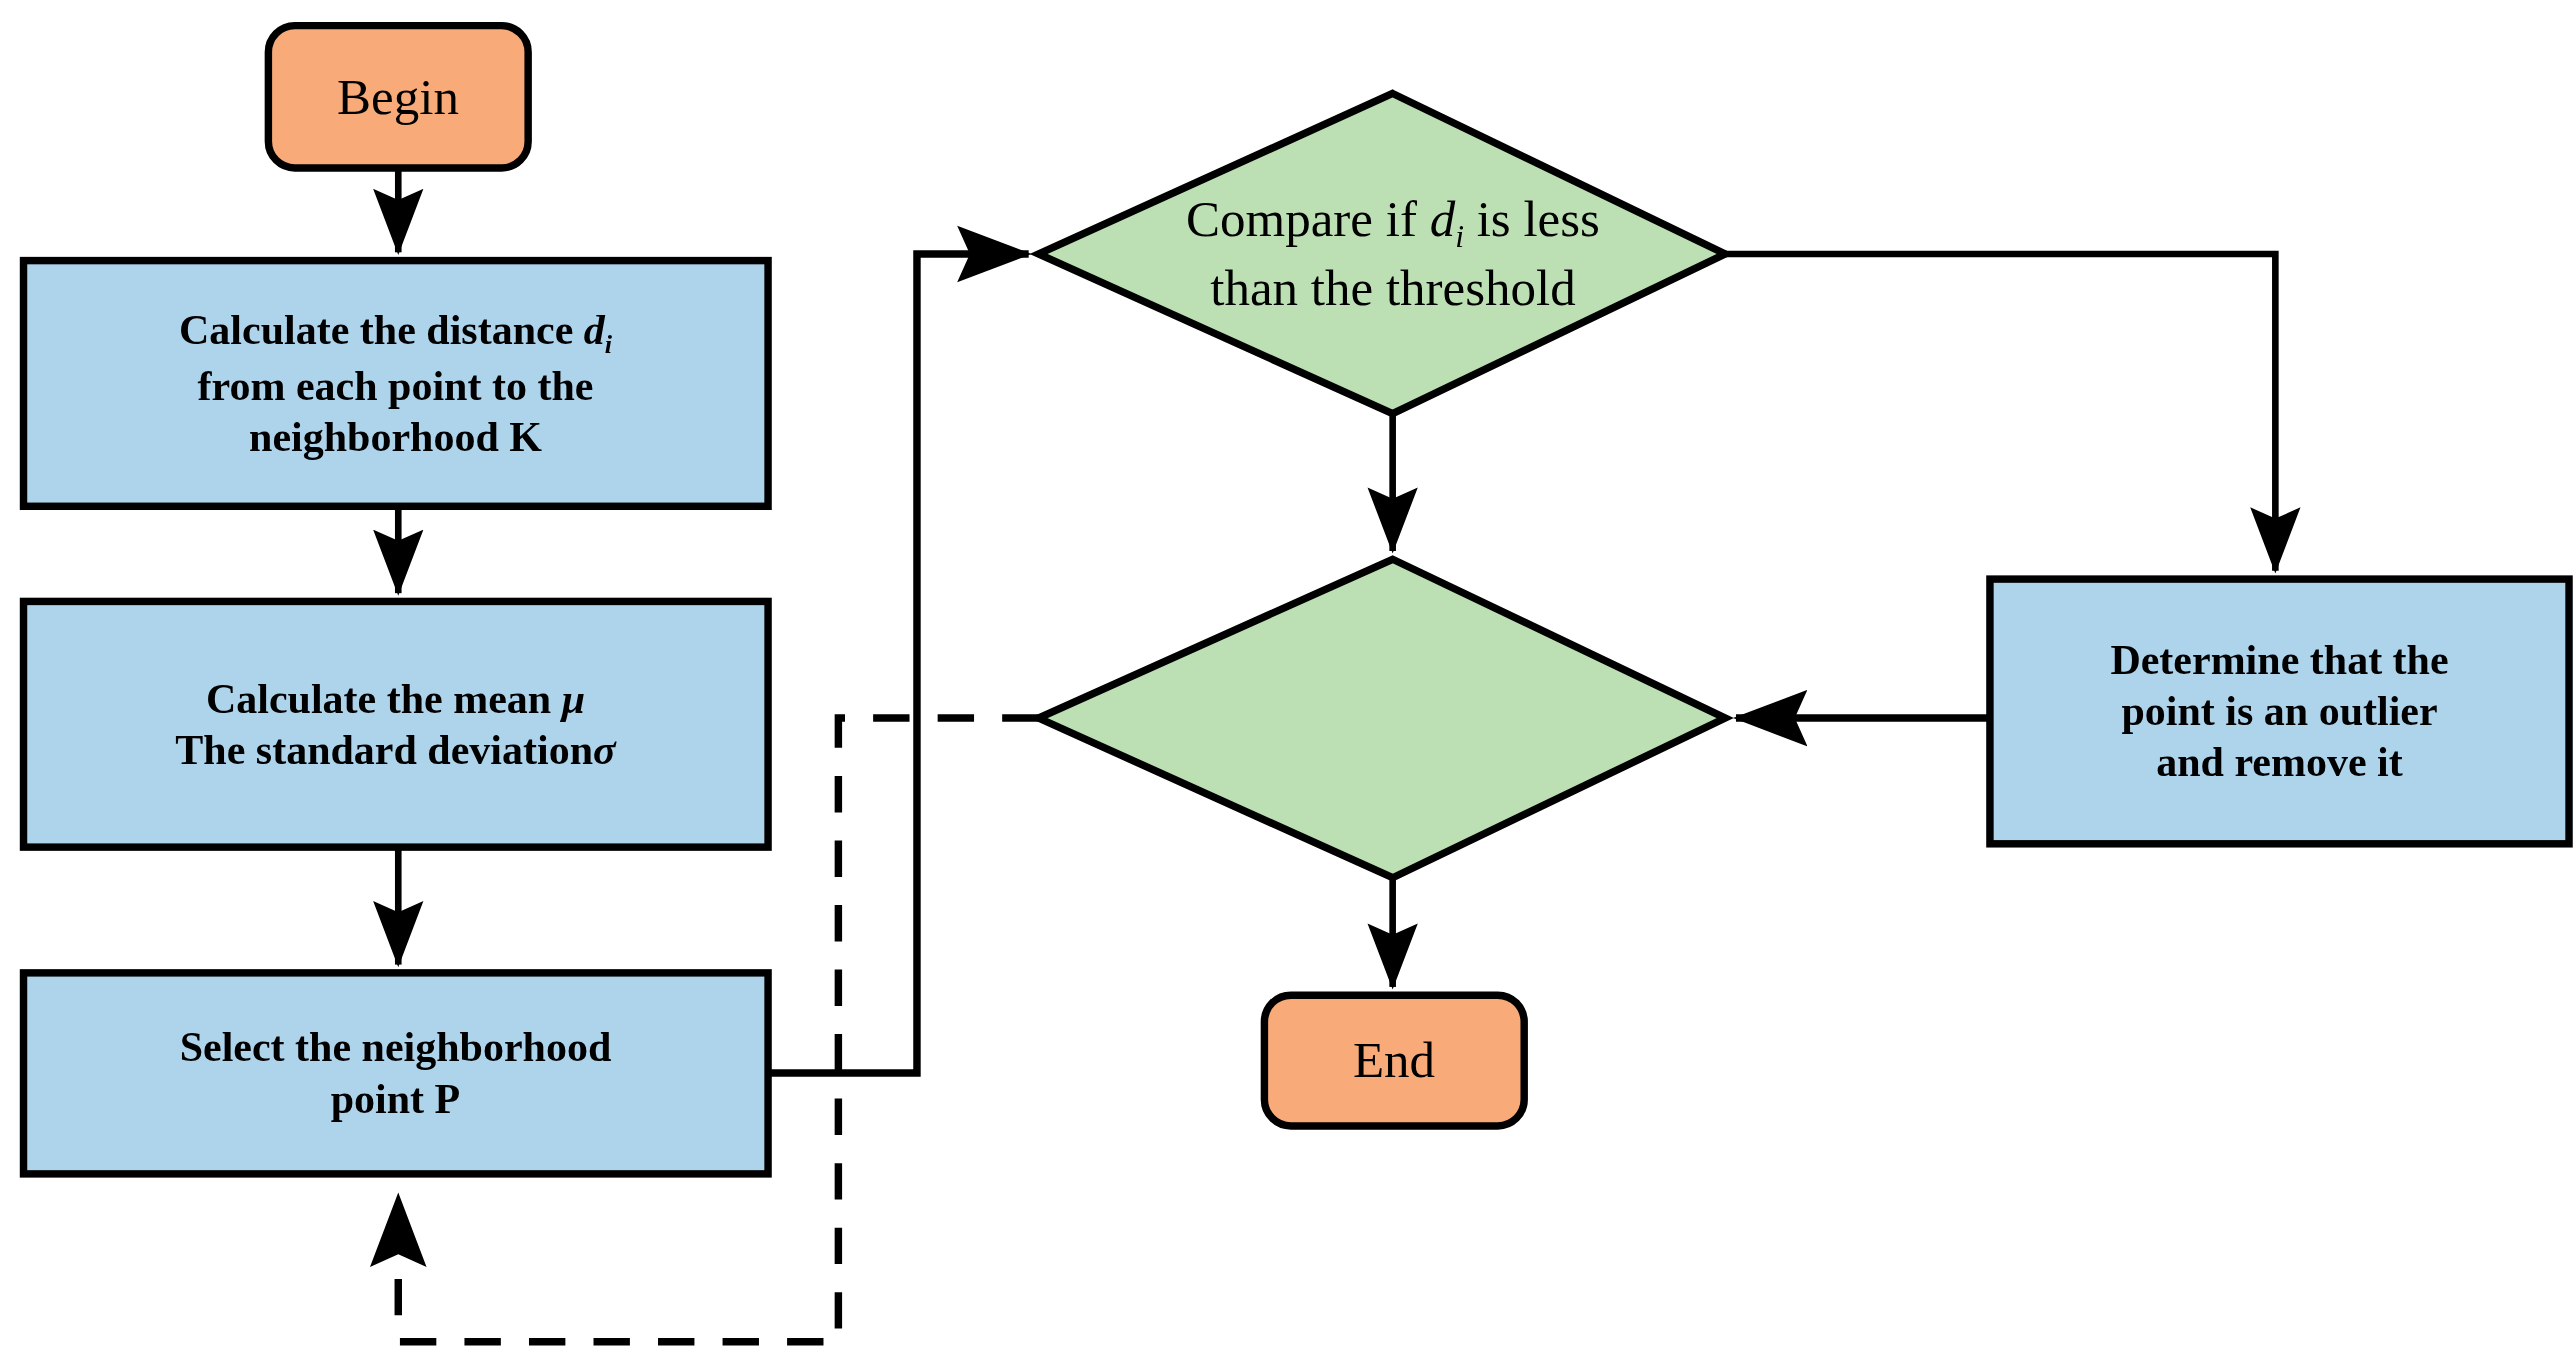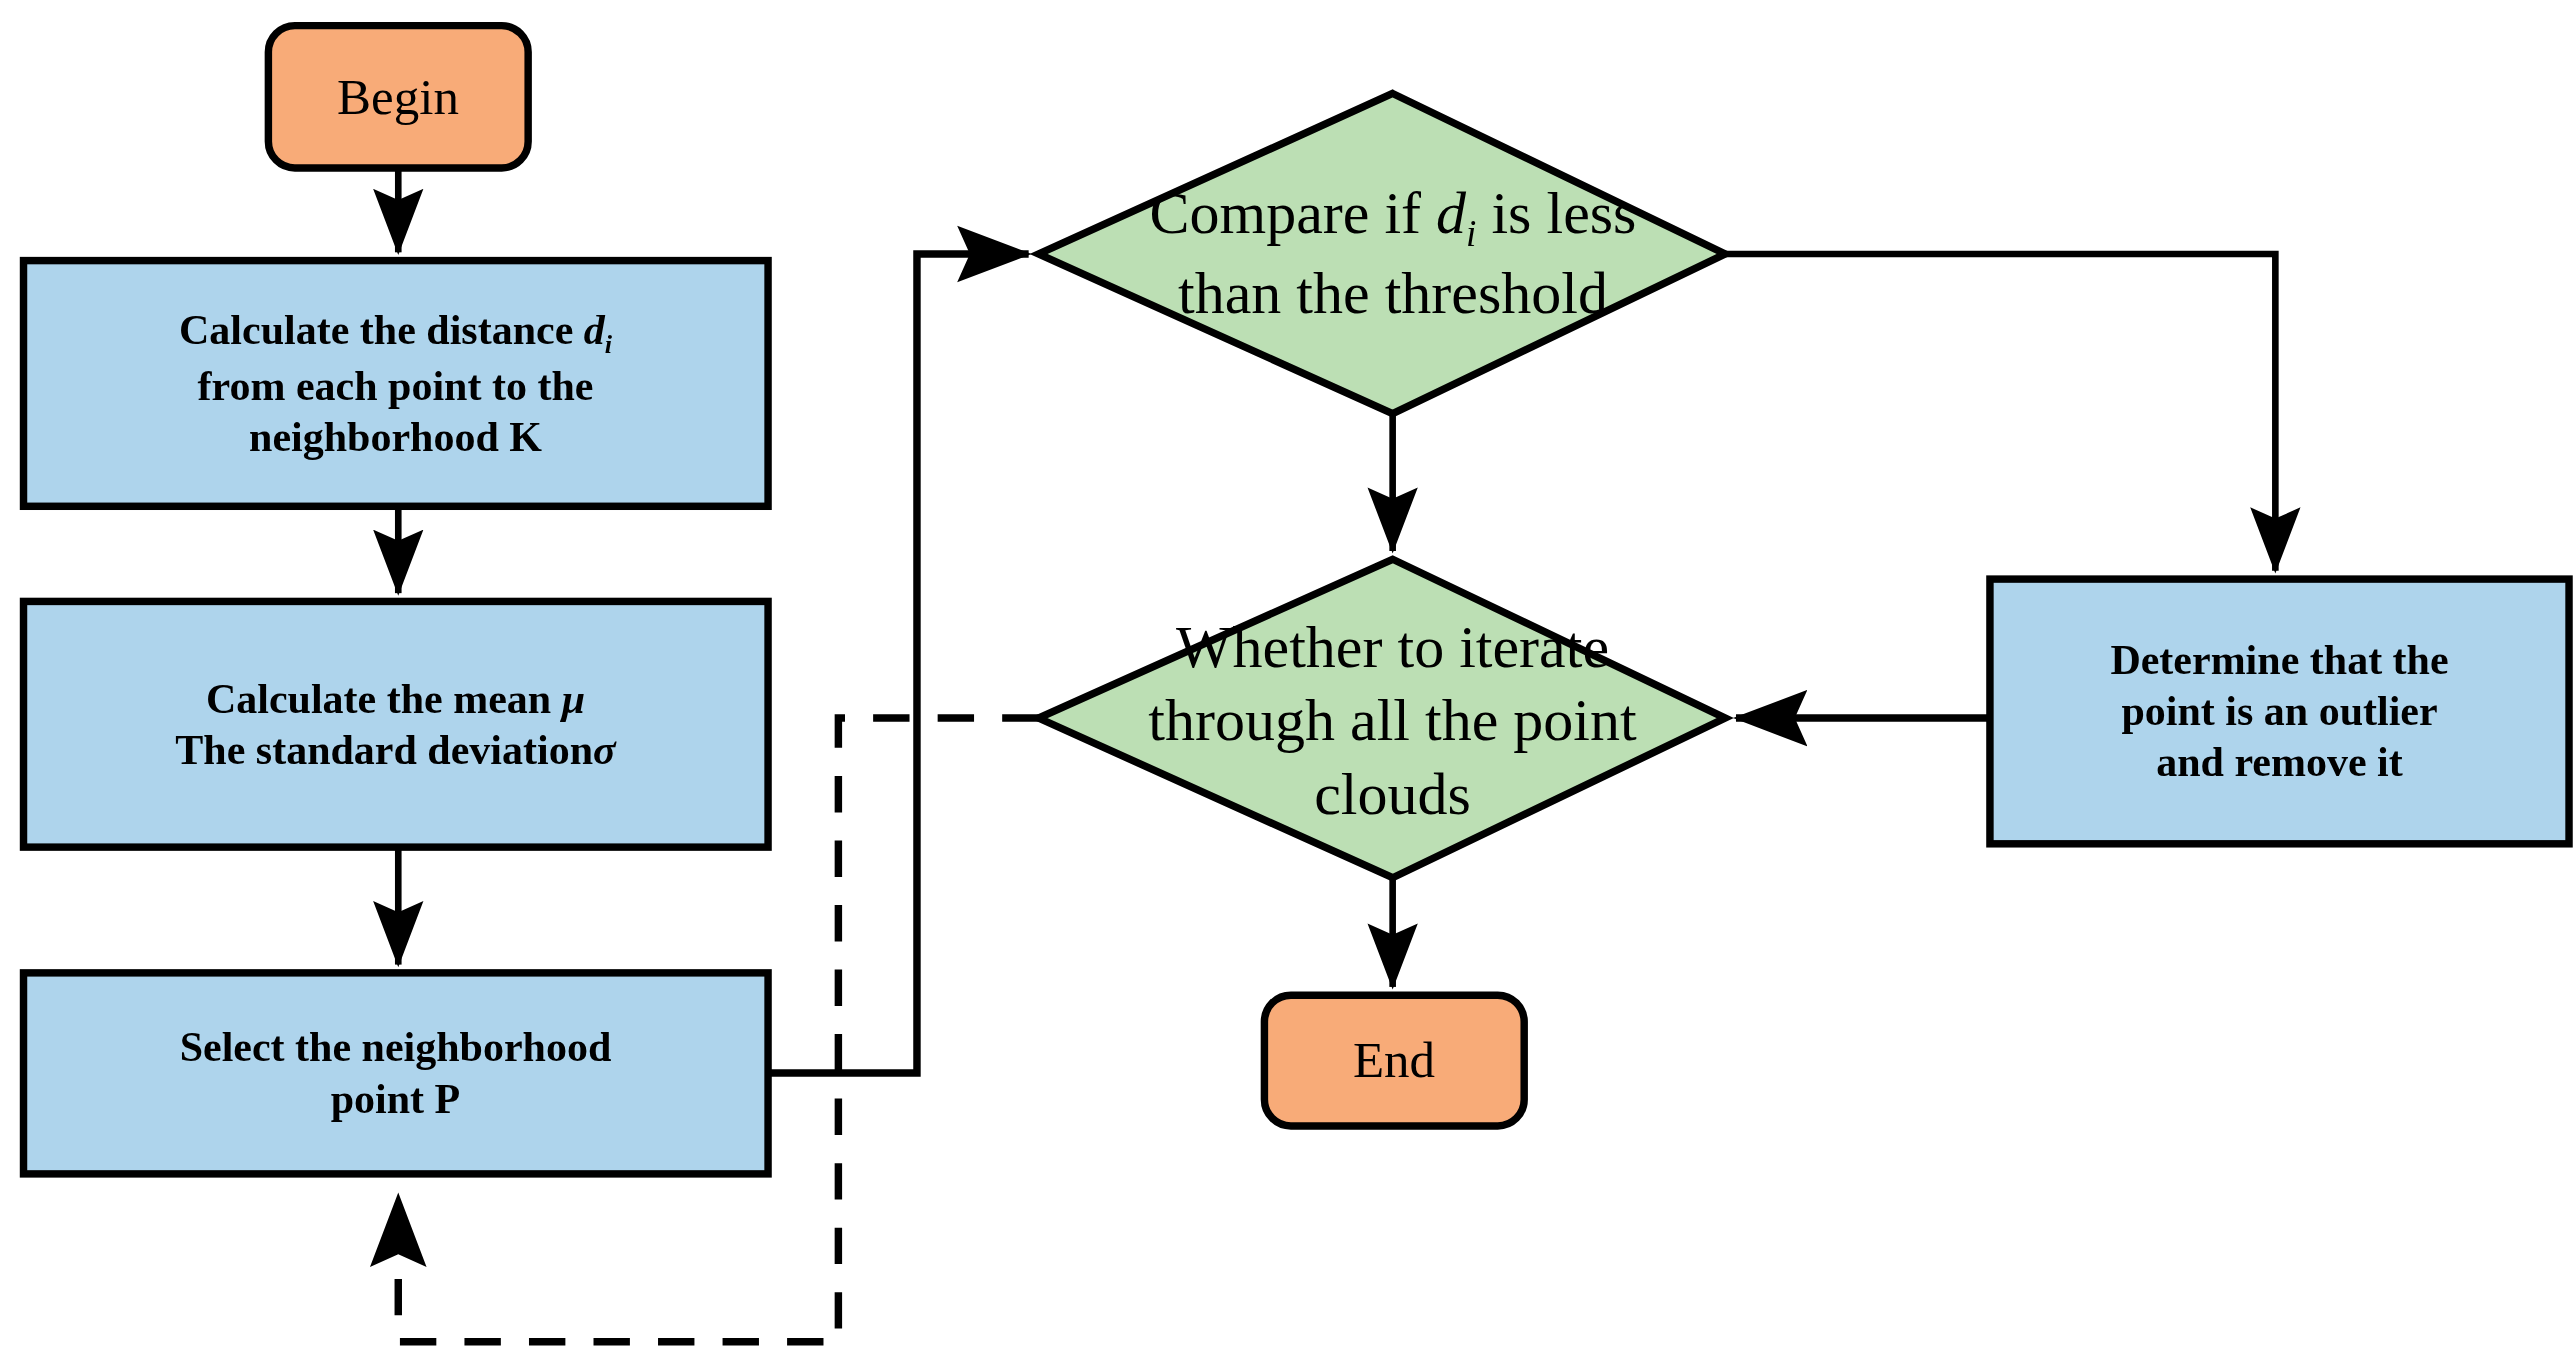--- a/index.html
+++ b/index.html
@@ -31,21 +31,21 @@
     justify-content: center;
     text-align: center;
     color: #000000;
     font-family: "Liberation Serif", "DejaVu Serif", serif;
     line-height: 1.22;
     white-space: nowrap;
     pointer-events: none;
   }
   .lbl-terminal { font-size: 51px; }
   .lbl-process  { font-size: 42px; font-weight: bold; }
-  .lbl-decision { font-size: 60px; }
+  .lbl-decision { font-size: 51px; }
   .mathvar { font-style: italic; font-family: "Liberation Serif", "DejaVu Serif", serif; }
   .sub { font-size: 0.62em; vertical-align: sub; font-style: normal; }
   .subi { font-size: 0.62em; vertical-align: sub; font-style: italic; }
   .greek { font-style: italic; }
   .row { display: block; }
 </style>
 </head>
 <body>
 
 <div id="stage">
@@ -110,25 +110,20 @@
   <div class="node-label lbl-process" style="left:23px; top:973px; width:745px; height:201px;">
     <span class="row">Select the neighborhood</span>
     <span class="row">point P</span>
   </div>
 
   <div class="node-label lbl-decision" style="left:1087px; top:165px; width:612px; height:177px;">
     <span class="row"><span>Compare if </span><span class="mathvar">d</span><span class="subi">i</span><span> is less</span></span>
     <span class="row">than the threshold</span>
   </div>
 
-  <div class="node-label lbl-decision" style="left:1070px; top:606px; width:645px; height:230px;">
-    <span class="row">Whether to iterate</span>
-    <span class="row">through all the point</span>
-    <span class="row">clouds</span>
-  </div>
 
   <div class="node-label lbl-process" style="left:1990px; top:579px; width:579px; height:265px;">
     <span class="row">Determine that the</span>
     <span class="row">point is an outlier</span>
     <span class="row">and remove it</span>
   </div>
 
   <div class="node-label lbl-terminal" style="left:1264px; top:995px; width:260px; height:131px;align-items:center;">
     <span class="row">End</span>
   </div>

